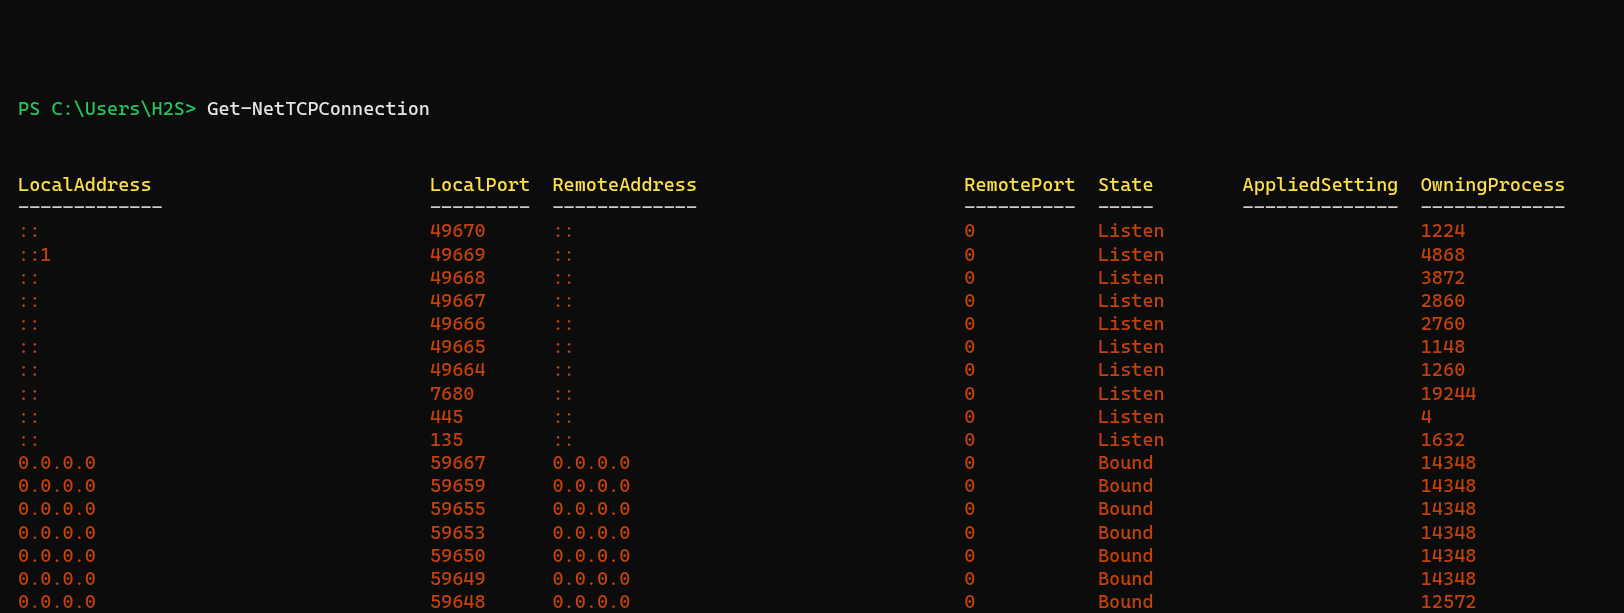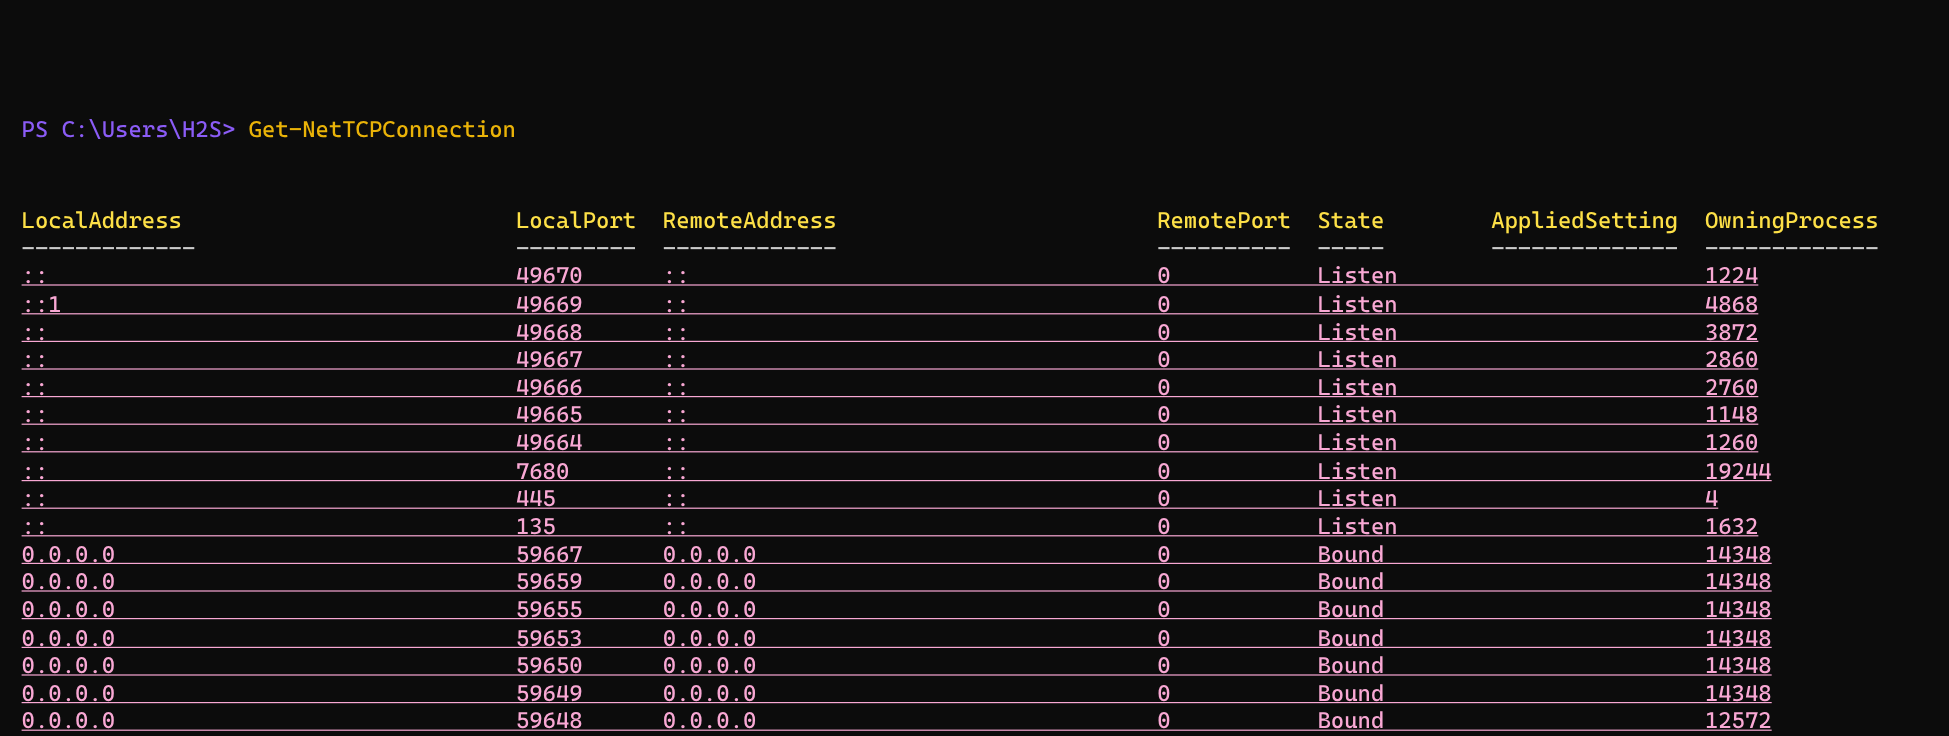--- a/index.html
+++ b/index.html
@@ -9,25 +9,25 @@
       font-family: 'Cascadia Mono', 'Consolas', monospace;
       font-size: 19px;
       line-height: 1.22;
       padding: 4px 0 0 18px;
       overflow: hidden;
       width: 1624px;
       height: 613px;
       white-space: pre;
     }
     .prompt-line { margin-bottom: 28px; }
-    .ps-prompt { color: #8b5cf6; }
-    .cmdlet { color: #eab308; }
+    .ps-prompt { color: #22c55e; }
+    .cmdlet { color: #e5e5e5; }
     .header-row { color: #fde047; }
     .rule-row { color: #cccccc; }
-    .data-row { color: #f9a8d4; text-decoration: underline; }
+    .data-row { color: #c2410c; }
     #table { margin-top: 2px; }
   </style>
 </head>
 <body>
 
 
 
 <div class="prompt-line"><span class="ps-prompt">PS C:\Users\H2S&gt;</span> <span class="cmdlet">Get-NetTCPConnection</span></div>
 <div id="table"><div class="header-row">LocalAddress                         LocalPort  RemoteAddress                        RemotePort  State        AppliedSetting  OwningProcess</div><div class="rule-row">-------------                        ---------  -------------                        ----------  -----        --------------  -------------</div><div class="data-row">::                                   49670      ::                                   0           Listen                       1224</div><div class="data-row">::1                                  49669      ::                                   0           Listen                       4868</div><div class="data-row">::                                   49668      ::                                   0           Listen                       3872</div><div class="data-row">::                                   49667      ::                                   0           Listen                       2860</div><div class="data-row">::                                   49666      ::                                   0           Listen                       2760</div><div class="data-row">::                                   49665      ::                                   0           Listen                       1148</div><div class="data-row">::                                   49664      ::                                   0           Listen                       1260</div><div class="data-row">::                                   7680       ::                                   0           Listen                       19244</div><div class="data-row">::                                   445        ::                                   0           Listen                       4</div><div class="data-row">::                                   135        ::                                   0           Listen                       1632</div><div class="data-row">0.0.0.0                              59667      0.0.0.0                              0           Bound                        14348</div><div class="data-row">0.0.0.0                              59659      0.0.0.0                              0           Bound                        14348</div><div class="data-row">0.0.0.0                              59655      0.0.0.0                              0           Bound                        14348</div><div class="data-row">0.0.0.0                              59653      0.0.0.0                              0           Bound                        14348</div><div class="data-row">0.0.0.0                              59650      0.0.0.0                              0           Bound                        14348</div><div class="data-row">0.0.0.0                              59649      0.0.0.0                              0           Bound                        14348</div><div class="data-row">0.0.0.0                              59648      0.0.0.0                              0           Bound                        12572</div></div>
 

